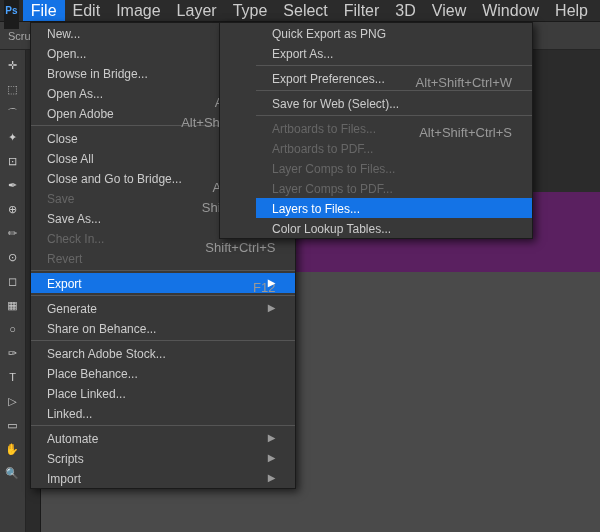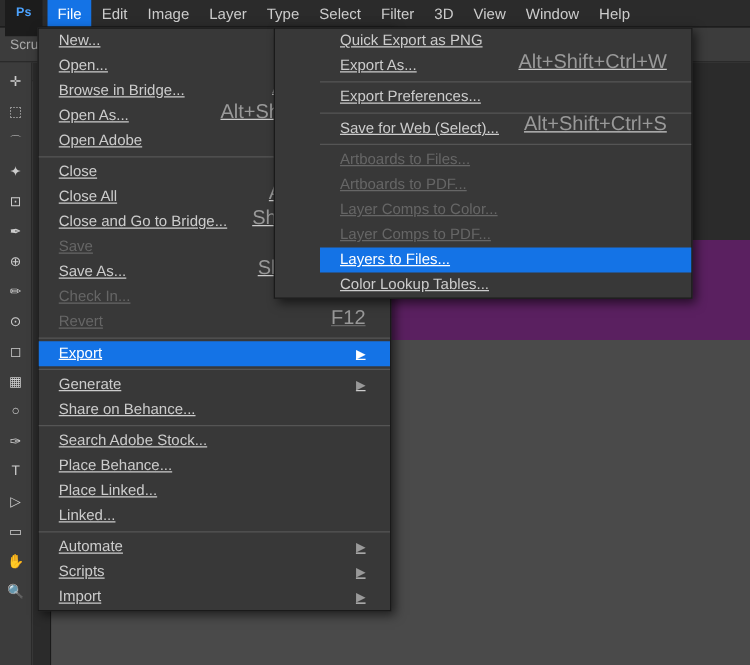--- a/index.html
+++ b/index.html
@@ -21,21 +21,21 @@
       display: flex;
       align-items: center;
       padding: 0 4px;
       border-bottom: 1px solid #1a1a1a;
       position: relative;
       z-index: 100;
     }
     .menu-bar-item {
       padding: 2px 8px;
       cursor: pointer;
-      font-size: 12px;
+      font-size: 16px;
       color: #cccccc;
       height: 100%;
       display: flex;
       align-items: center;
     }
     .menu-bar-item:hover, .menu-bar-item.active {
       background: #1473e6;
       color: #fff;
     }
 
@@ -139,45 +139,45 @@
       border: 1px solid #1a1a1a;
       box-shadow: 3px 3px 8px rgba(0,0,0,0.6);
       z-index: 200;
       min-width: 200px;
     }
 
     .dropdown-item {
       padding: 4px 20px 4px 16px;
       cursor: pointer;
       display: flex;
-      align-items: flex-end;
+      align-items: flex-start;
       justify-content: space-between;
       white-space: nowrap;
       color: #cccccc;
       font-size: 12px;
       height: 20px;
-      text-decoration: underline;
     }
     .dropdown-item:hover, .dropdown-item.active {
       background: #1473e6;
       color: #fff;
     }
     .dropdown-item.disabled {
       color: #666;
       cursor: default;
     }
     .dropdown-separator {
       height: 1px;
       background: #555;
       margin: 2px 0;
     }
     .shortcut {
       color: #999;
-      font-size: 16px;
+      font-size: 13px;
       margin-left: 20px;
+      margin-top: 28px;
     }
     .submenu-arrow {
       font-size: 10px;
       color: #999;
     }
     .dropdown-item:hover .submenu-arrow,
     .dropdown-item.active .submenu-arrow {
       color: #fff;
     }
 
@@ -384,21 +384,21 @@
     <span class="shortcut">Alt+Shift+Ctrl+S</span>
   </div>
   <div class="dropdown-separator"></div>
   <div class="dropdown-item disabled">
     <span>Artboards to Files...</span>
   </div>
   <div class="dropdown-item disabled">
     <span>Artboards to PDF...</span>
   </div>
   <div class="dropdown-item disabled">
-    <span>Layer Comps to Color...</span>
+    <span>Layer Comps to Files...</span>
   </div>
   <div class="dropdown-item disabled">
     <span>Layer Comps to PDF...</span>
   </div>
   <div class="dropdown-item active">
     <span>Layers to Files...</span>
   </div>
   <div class="dropdown-item">
     <span>Color Lookup Tables...</span>
   </div>

